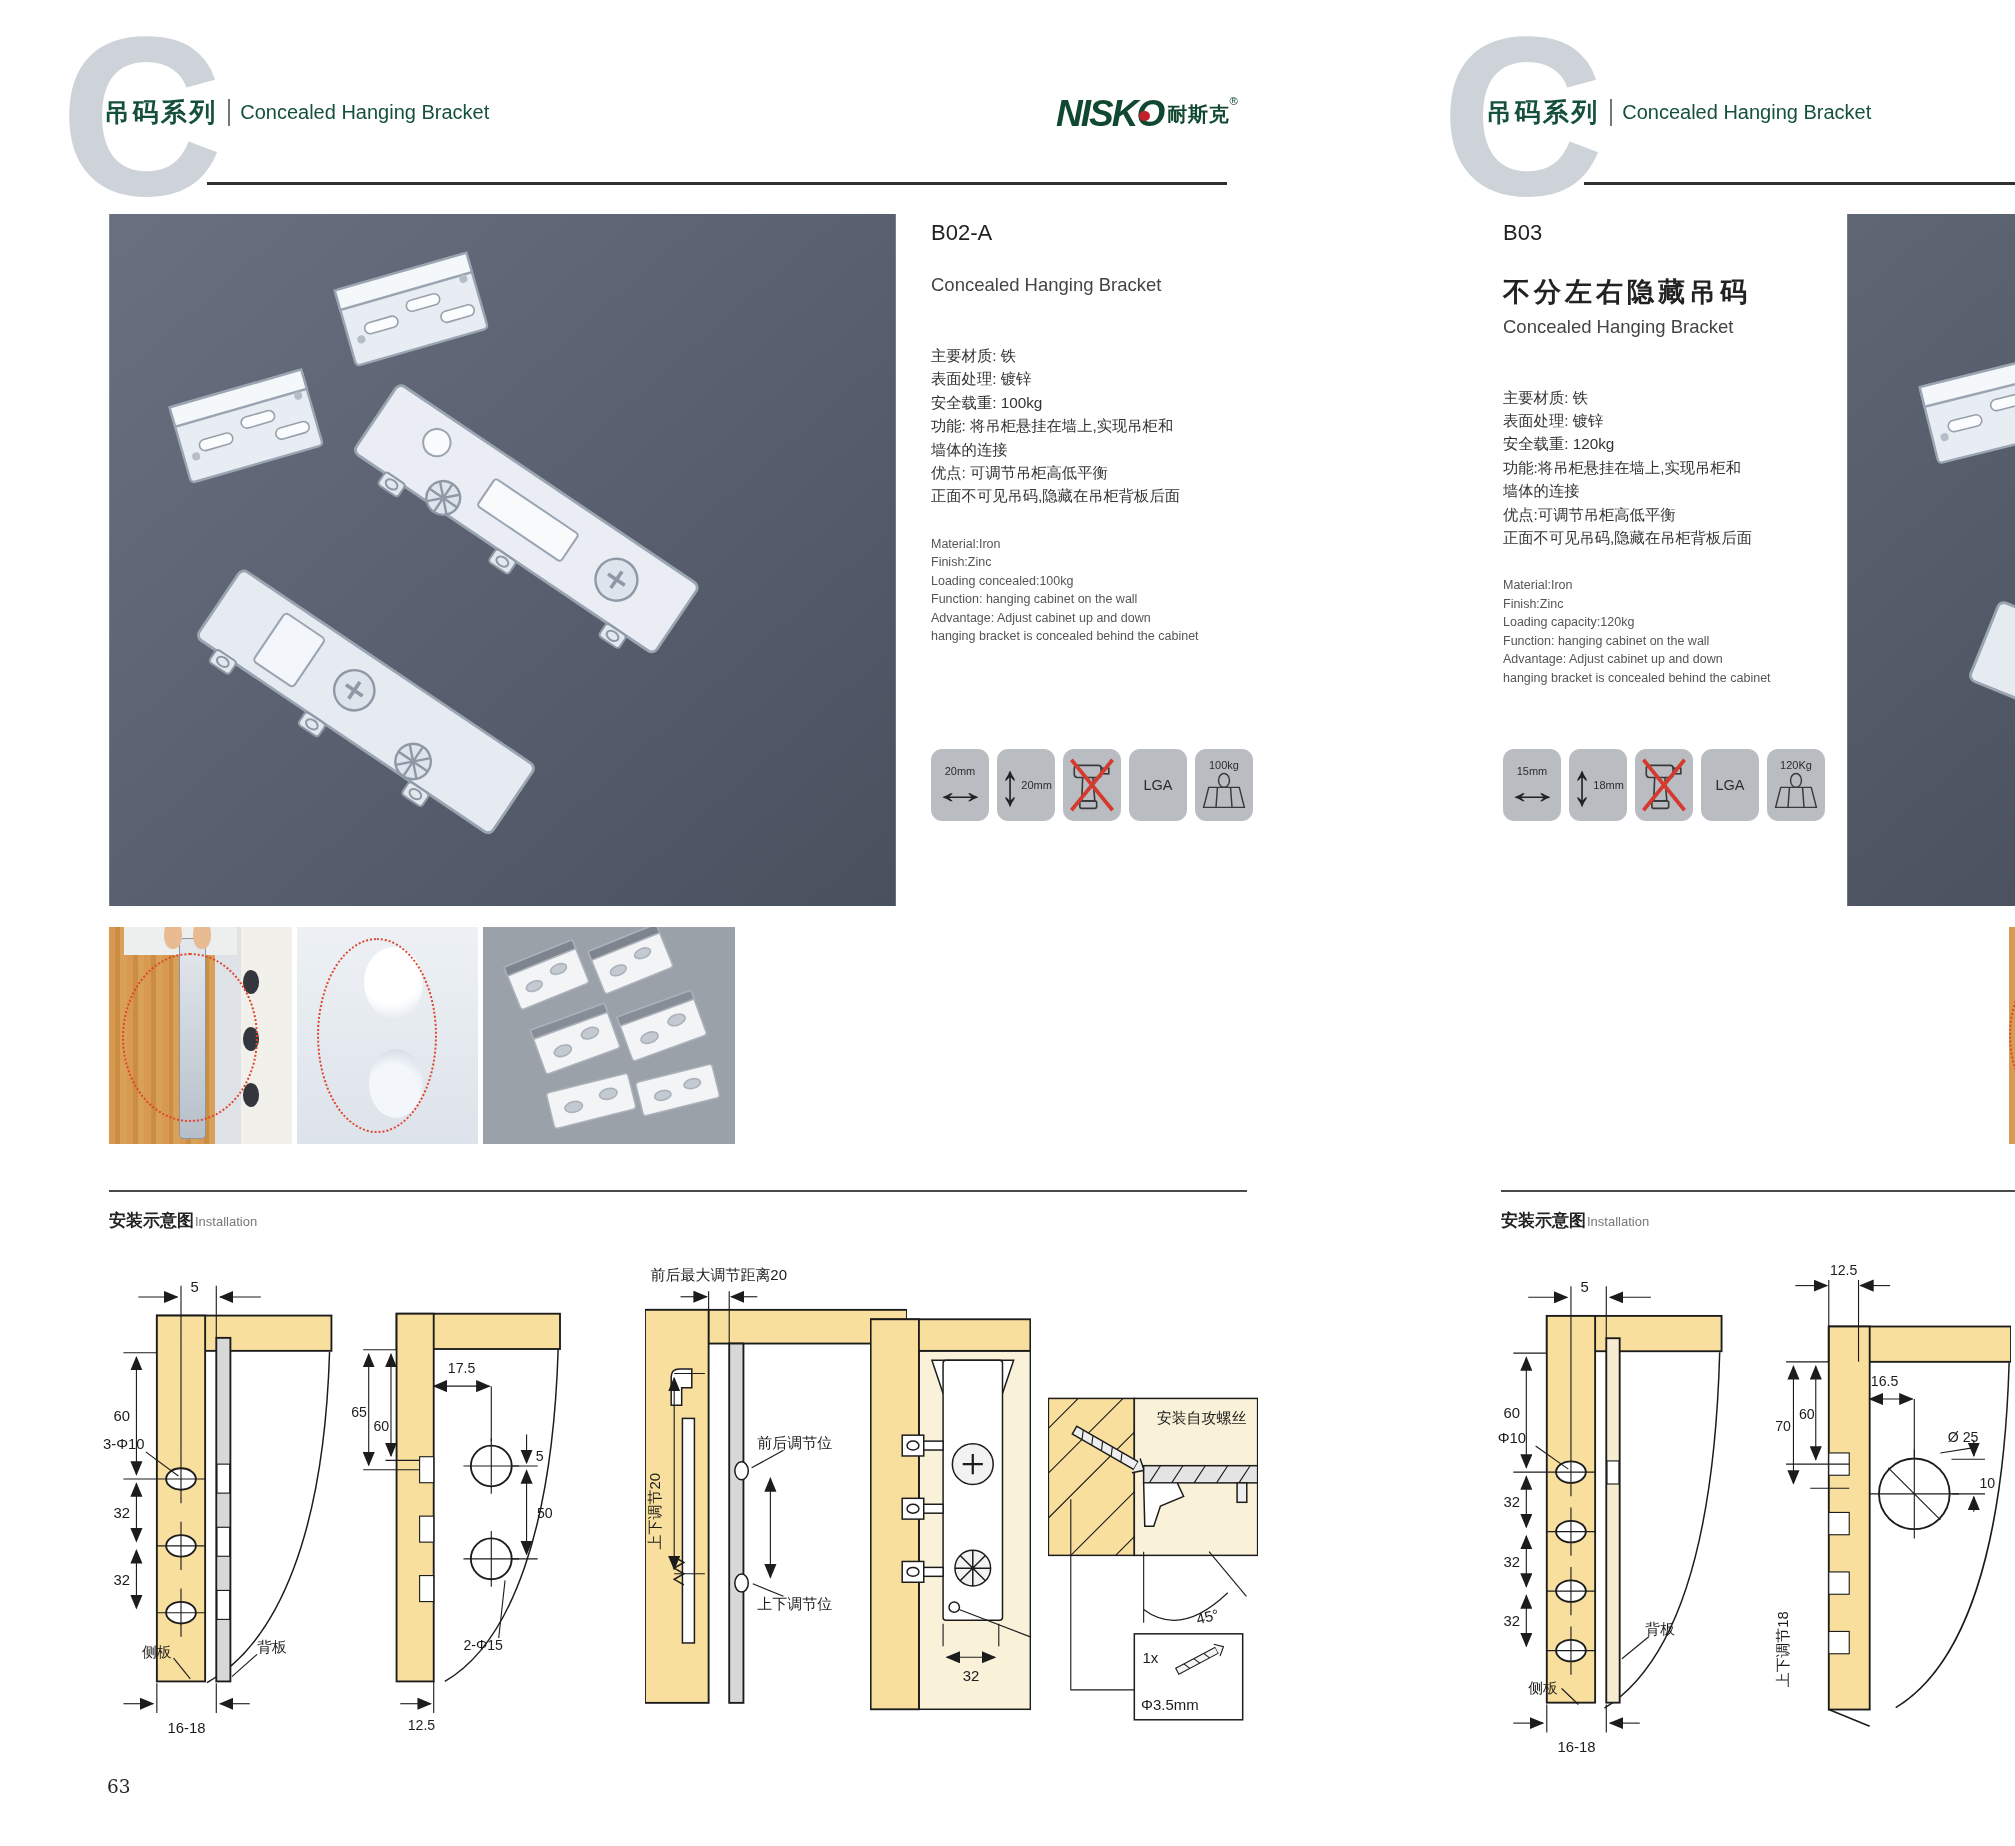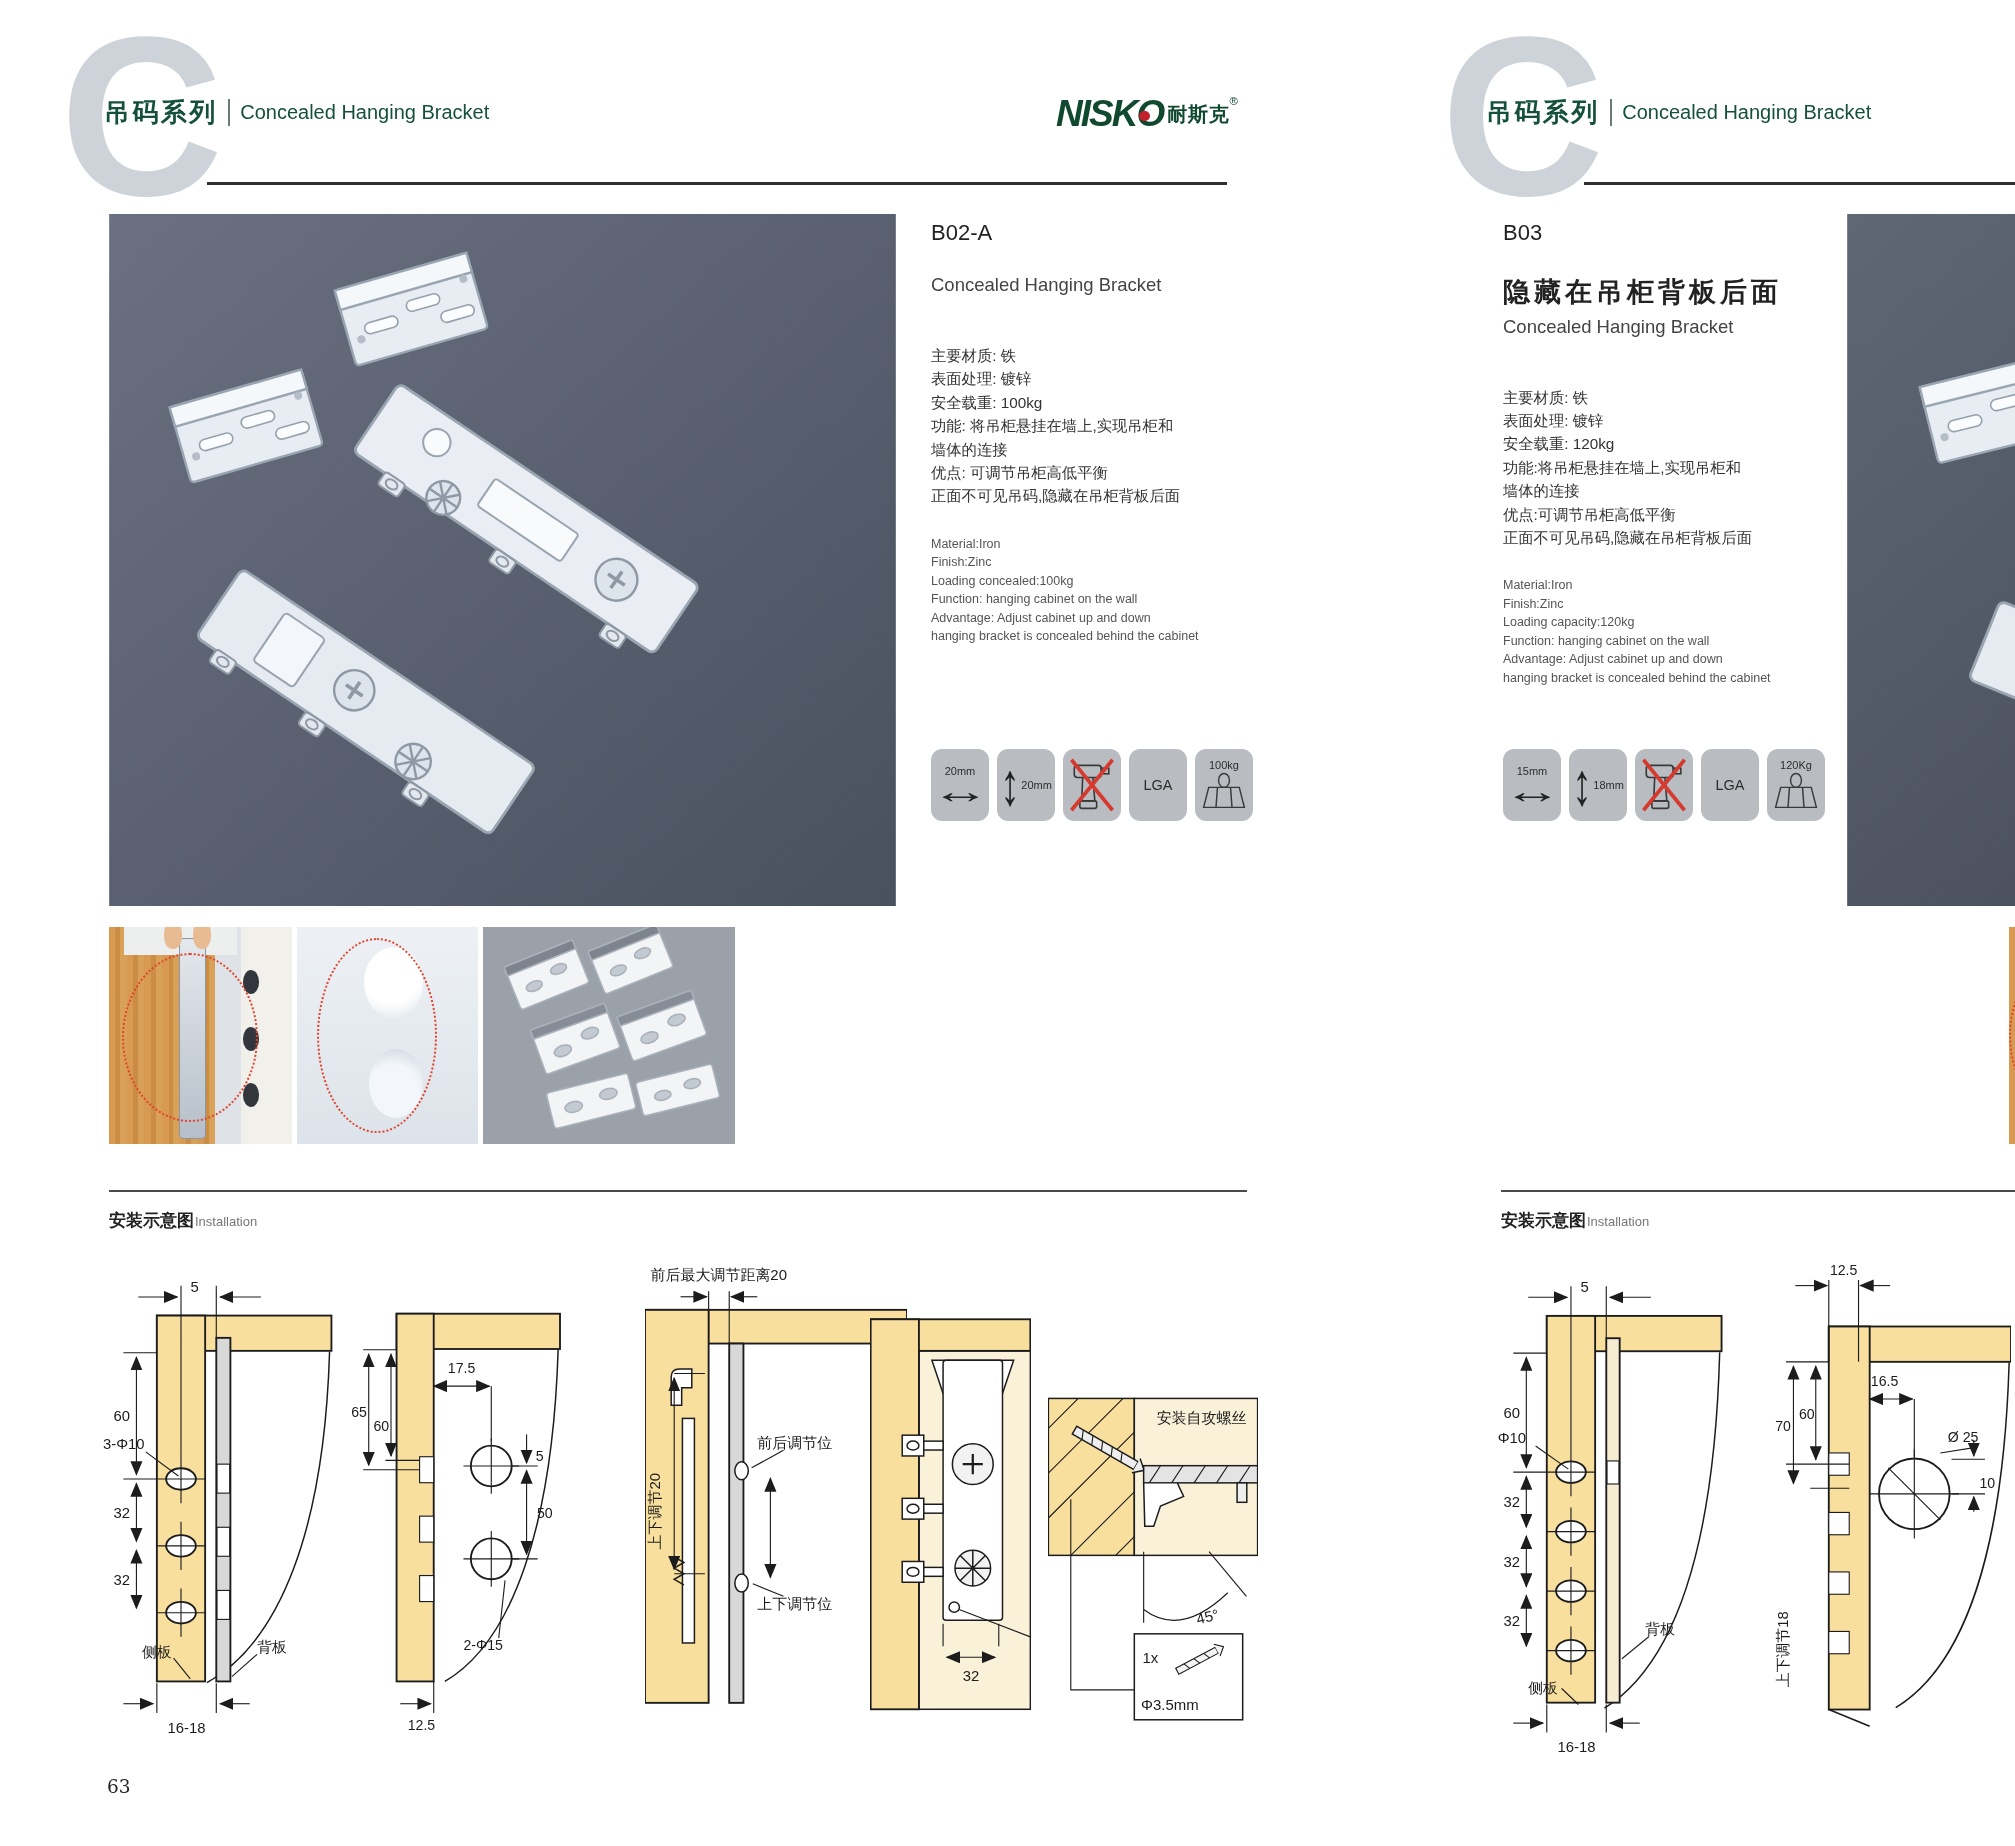--- a/index.html
+++ b/index.html
@@ -468,21 +468,21 @@
   <div class="hdr-row" style="left:1486px;top:95px;">
     <span class="series-cn">吊码系列</span>
     <span class="hdr-sep"></span>
     <span class="series-en">Concealed Hanging Bracket</span>
   </div>
 
   <div class="hdr-rule" style="left:1584px;top:182px;width:1028px;"></div>
 
   <div class="info" style="left:1503px;top:220px;">
     <div class="p-code">B03</div>
-    <div class="p-title-cn">隐藏在吊柜背板后面</div>
+    <div class="p-title-cn">不分左右隐藏吊码</div>
     <div class="p-title-en">Concealed Hanging Bracket</div>
     <div class="spec-cn">
       <div>主要材质: 铁</div>
       <div>表面处理: 镀锌</div>
       <div>安全载重: 120kg</div>
       <div>功能:将吊柜悬挂在墙上,实现吊柜和</div>
       <div>墙体的连接</div>
       <div>优点:可调节吊柜高低平衡</div>
       <div>正面不可见吊码,隐藏在吊柜背板后面</div>
     </div>

